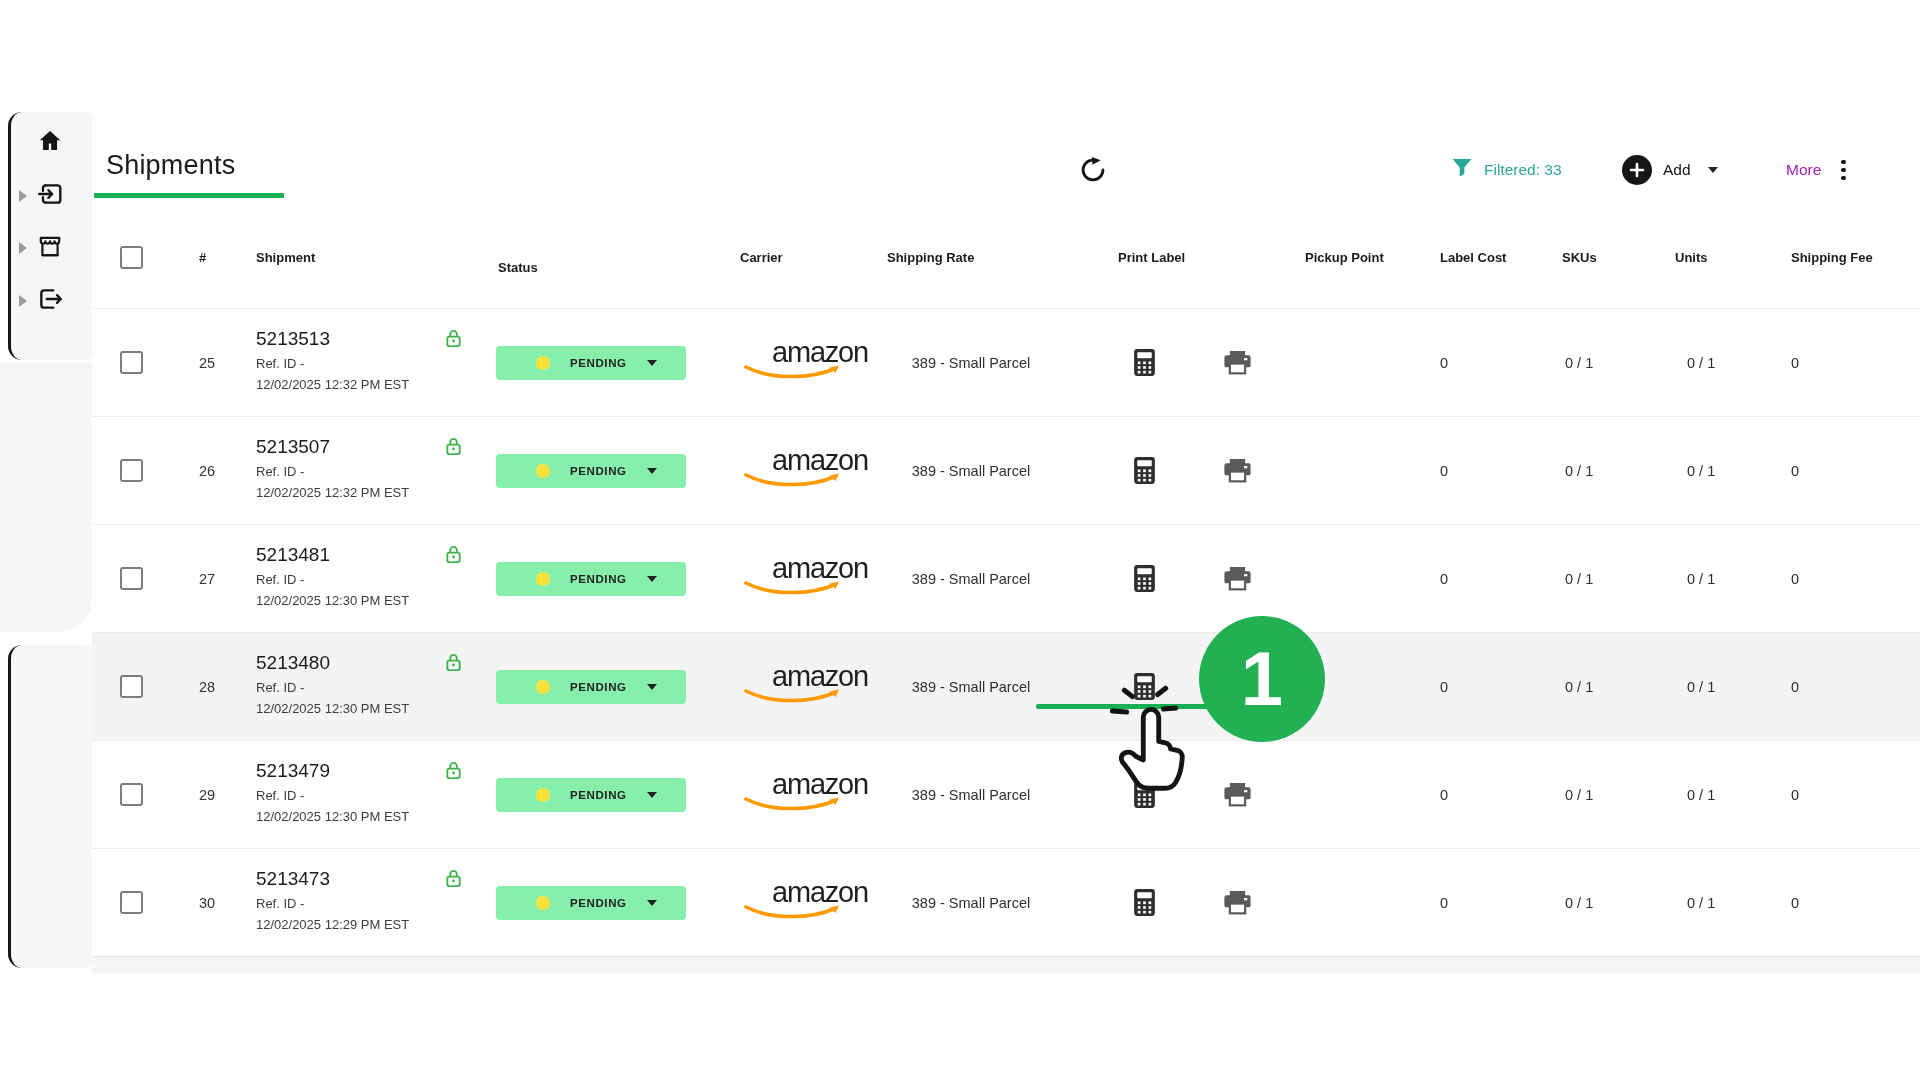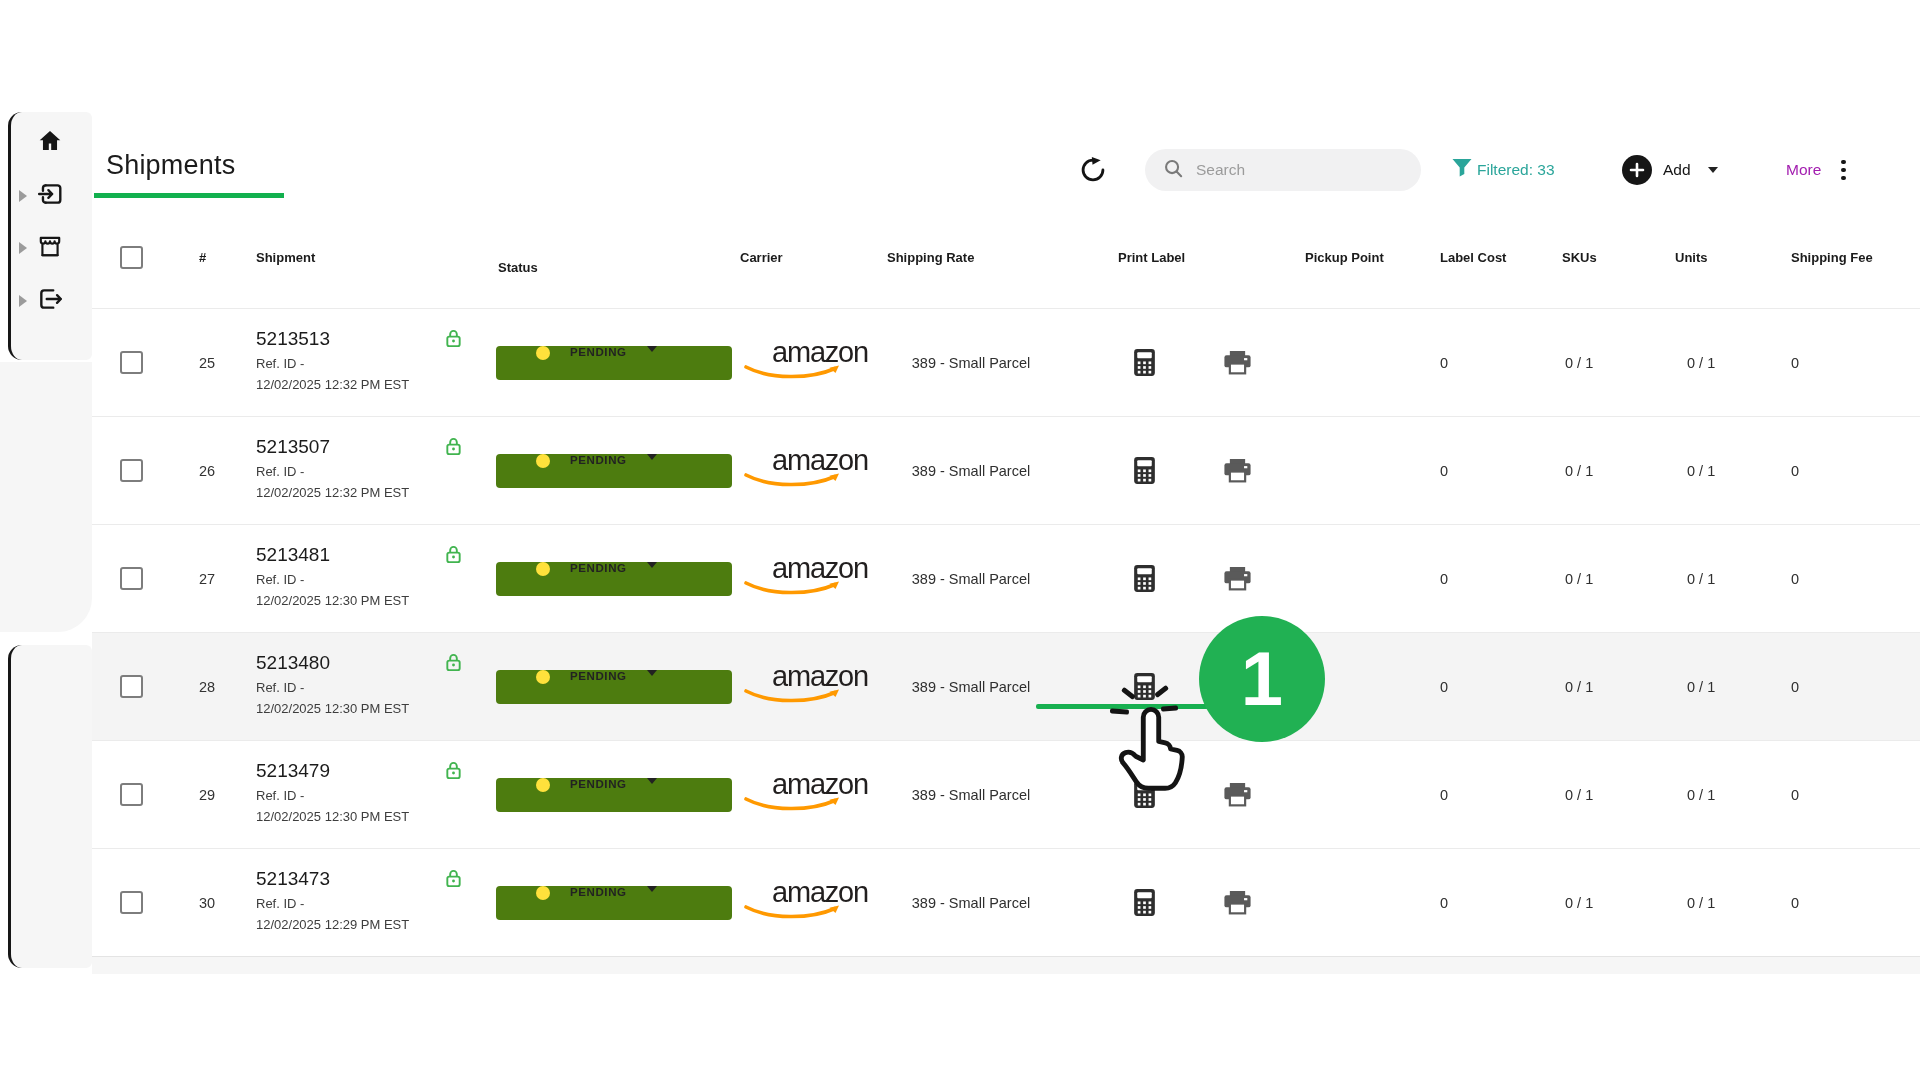--- a/index.html
+++ b/index.html
@@ -20,21 +20,21 @@
   .side-item .chev-space { width:16px; }
   .side-item svg { margin-left:10px; }
 
   
   .title { position:absolute; left:106px; top:150px; font-size:27px; font-weight:500; color:#1b1b1b; letter-spacing:.2px; }
   .title-underline { position:absolute; left:94px; top:193px; width:190px; height:5px; background:#12b04e; }
   .refresh-btn { position:absolute; left:1079px; top:156px; width:28px; height:28px; cursor:pointer; }
   .search-box { position:absolute; left:1145px; top:149px; width:276px; height:42px; background:#f1f1f2;
     border-radius:21px; display:flex; align-items:center; gap:12px; padding-left:18px; }
   .search-box .ph { color:#9b9b9b; font-size:15.5px; }
-  .filtered { position:absolute; left:1451px; top:149px; height:42px; display:flex; align-items:center; gap:4px; cursor:pointer; }
+  .filtered { position:absolute; left:1451px; top:149px; height:42px; display:flex; align-items:center; gap:11px; cursor:pointer; }
   .filtered .lbl { color:#2aa59a; font-size:15.5px; font-weight:500; }
   .add-btn { position:absolute; left:1622px; top:149px; height:42px; display:flex; align-items:center; gap:11px; cursor:pointer; }
   .add-circle { width:30px; height:30px; border-radius:50%; background:#161616; display:flex; align-items:center; justify-content:center; }
   .add-lbl { font-size:15.5px; color:#141414; font-weight:500; }
   .caret { width:0; height:0; border-left:5.5px solid transparent; border-right:5.5px solid transparent; border-top:6.5px solid #222; }
   .add-btn .caret { margin-left:6px; }
   .more-btn { position:absolute; left:1786px; top:149px; height:42px; display:flex; align-items:center; gap:20px; cursor:pointer; }
   .more-lbl { font-size:15.5px; color:#a21caf; font-weight:500; }
   .kebab { display:flex; flex-direction:column; gap:3.5px; }
   .kebab span { width:4.5px; height:4.5px; border-radius:50%; background:#161616; }
@@ -62,21 +62,21 @@
   .row.highlight { background:#f4f4f4; }
 
   .checkbox { width:23px; height:23px; border:2px solid #7d7d7d; border-radius:3px; background:#fff; margin-left:8px; cursor:pointer; }
   .cell-num { padding-left:23px; font-size:14.5px; color:#333; }
   .cell-ship { position:relative; padding-left:16px; }
   .ship-id { font-size:19px; font-weight:400; color:#1b1b1b; margin-bottom:5px; }
   .ship-ref, .ship-date { font-size:13px; color:#3d3d3d; margin-bottom:3px; line-height:1.35; }
   .lock { position:absolute; left:204px; top:0px; }
 
   .cell-status { padding-left:6px; }
-  .status-pill { width:236px; height:34px; background:#4d7c0f; border-radius:4px; display:flex; cursor:pointer; }
+  .status-pill { width:190px; height:34px; background:#86efac; border-radius:4px; display:flex; align-items:center; cursor:pointer; }
   .status-dot { width:14px; height:14px; border-radius:50%; background:#ffe13c; margin-left:40px; }
   .status-lbl { font-size:11.5px; font-weight:700; letter-spacing:.6px; color:#222; margin-left:20px; }
   .status-pill .caret { margin-left:20px; border-top-width:6px; }
 
   .cell-carrier { padding-left:45px; }
   .amazon-logo { width:106px; }
   .amazon-word { font-size:29px; font-weight:400; letter-spacing:-1.2px; color:#221f1f; line-height:.85;margin-left:32px; }
   .cell-rate { padding-left:27px; font-size:14.5px; color:#2f2f2f;text-align:center; }
   .cell-print { display:flex; align-items:center; padding-left:78px; gap:68px; }
   .icon-btn { cursor:pointer; line-height:0; }
@@ -151,29 +151,20 @@
 
   <div class="refresh-btn">
     <span>
       <svg width="28" height="28" viewBox="0 0 24 24" fill="none">
         <path d="M20.5 12A8.5 8.5 0 1 1 12 3.5" stroke="#141414" stroke-width="2.4" stroke-linecap="round"></path>
         <path d="M11 0.8 18.6 3.7 11.6 7.6z" fill="#141414"></path>
       </svg>
     </span>
   </div>
 
-  <div class="search-box">
-    <span>
-      <svg width="21" height="21" viewBox="0 0 22 22" fill="none" stroke="#7a7a7a" stroke-width="2.2" stroke-linecap="round">
-        <circle cx="9.5" cy="9.5" r="6.3"></circle>
-          <path d="M14.2 14.2 19 19"></path>
-      </svg>
-    </span>
-    <span class="ph">Search</span>
-  </div>
 
   <div class="filtered">
     <span>
       <svg width="22" height="22" viewBox="0 0 22 22">
           <path d="M1.5 2h19l-7.2 8.6v6.4l-4.6 2.6v-9z" fill="#2aa59a"></path>
         </svg>
     </span>
     <span class="lbl">Filtered: 33</span>
   </div>
 

